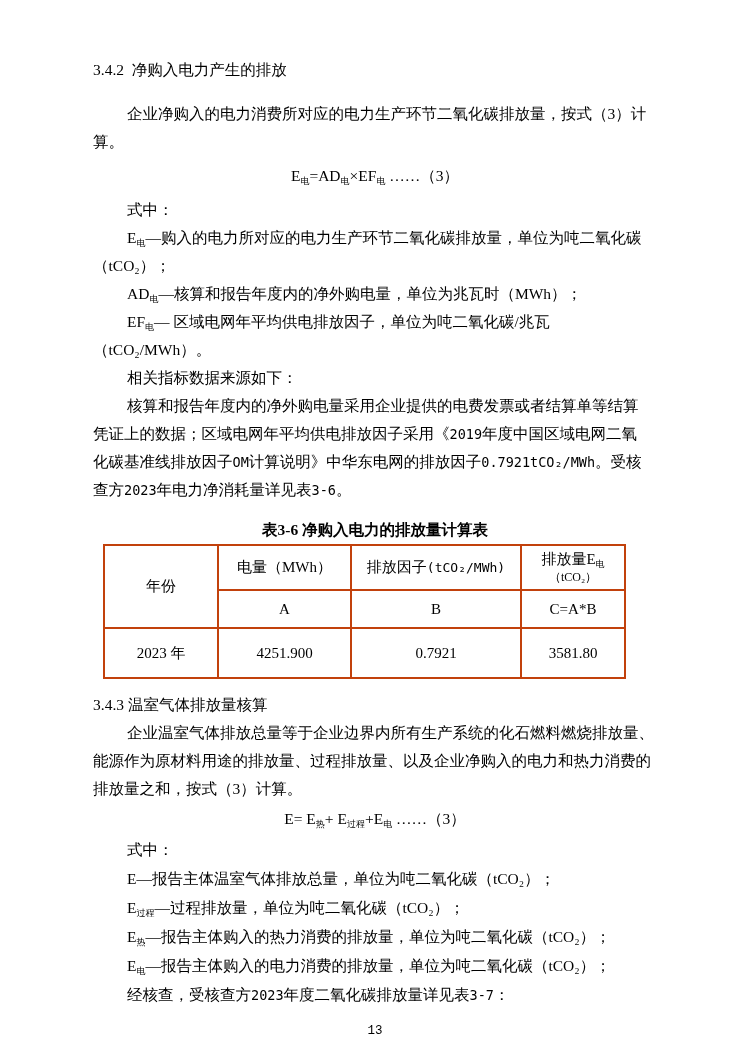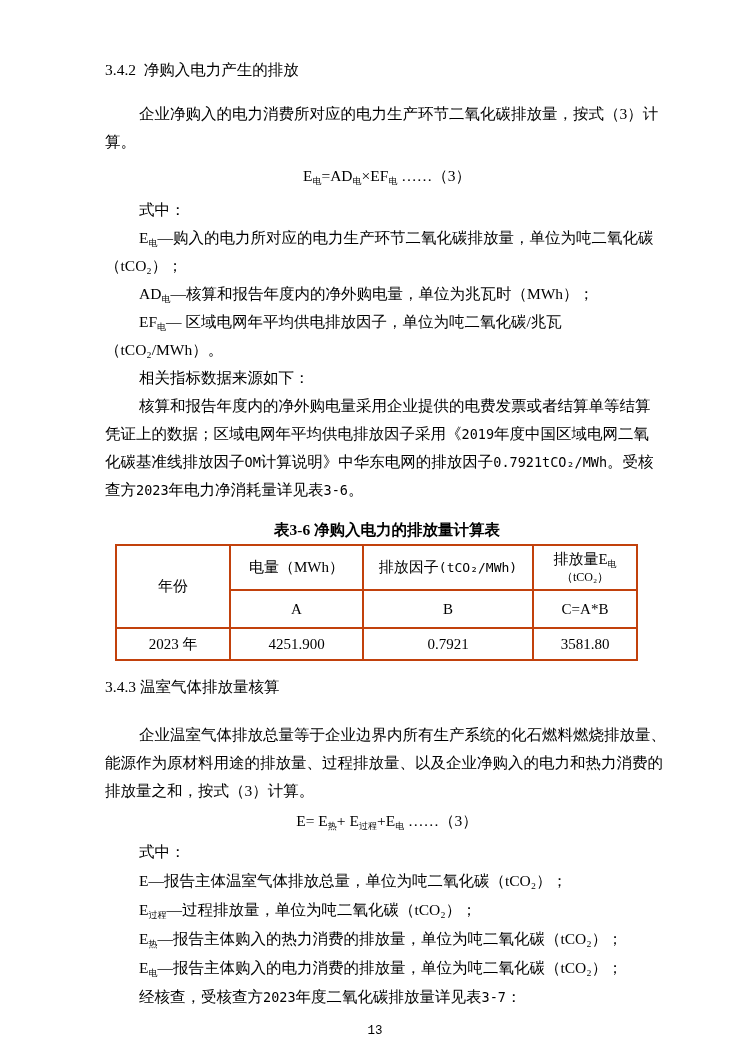--- a/index.html
+++ b/index.html
@@ -1,38 +1,38 @@
 <!DOCTYPE html>
 <html><head>
 <meta charset="utf-8">
 <style>
   html,body{margin:0;padding:0;}
   body{
     width:750px;height:1060px;position:relative;background:#ffffff;color:#000;
     font-family:"Liberation Serif","DejaVu Serif",serif;overflow:hidden;
   }
-  .content{position:absolute;left:105px;top:56px;width:564px;}
+  .content{position:absolute;left:93px;top:56px;width:564px;}
   .line{font-size:15.5px;line-height:28px;white-space:pre-wrap;}
   .indent{text-indent:34px;}
   .center{text-align:center;}
   .heading{margin-bottom:16px;}
-  .h343{margin-top:12px;margin-bottom:20px;}
+  .h343{margin-top:12px;margin-bottom:0;}
   .formula{margin:6px 0 6px;}
   .f343{margin:2px 0 2px;}
   .lh29 .line{line-height:29px;}
   sub{font-size:9px;line-height:0;position:relative;top:3px;vertical-align:baseline;}
   .mono{font-family:"DejaVu Sans Mono","Liberation Mono",monospace;font-size:13.5px;}
   .caption{font-weight:bold;margin-top:12px;}
   table{border-collapse:collapse;margin-left:10px;width:521px;table-layout:fixed;
         border:2px solid #000;}
   td,th{border:2px solid #c2410c;text-align:center;vertical-align:middle;
         font-weight:normal;font-size:15px;padding:0;}
   .r-head{height:45px;}
   .r-sub{height:38px;}
-  .r-data{height:32px;}
+  .r-data{height:50px;}
   .emission-l1{line-height:20px;}
   .emission-l2{font-size:12px;line-height:17px;}
   th .mono, .factor-cell .mono{font-size:13px;}
   .footer{position:absolute;left:0;right:0;top:1024px;text-align:center;
           font-size:12.5px;font-family:Liberation Mono, monospace;}
 </style>
 </head>
 <body>
 
 <div class="content">

